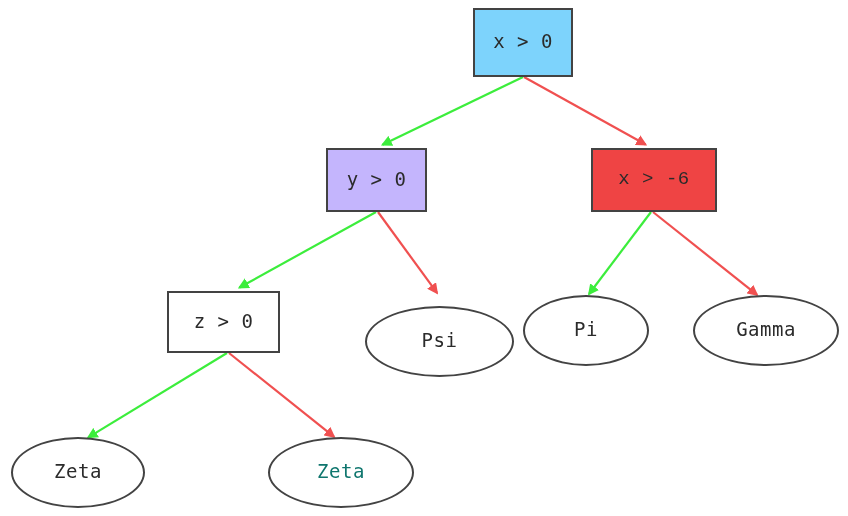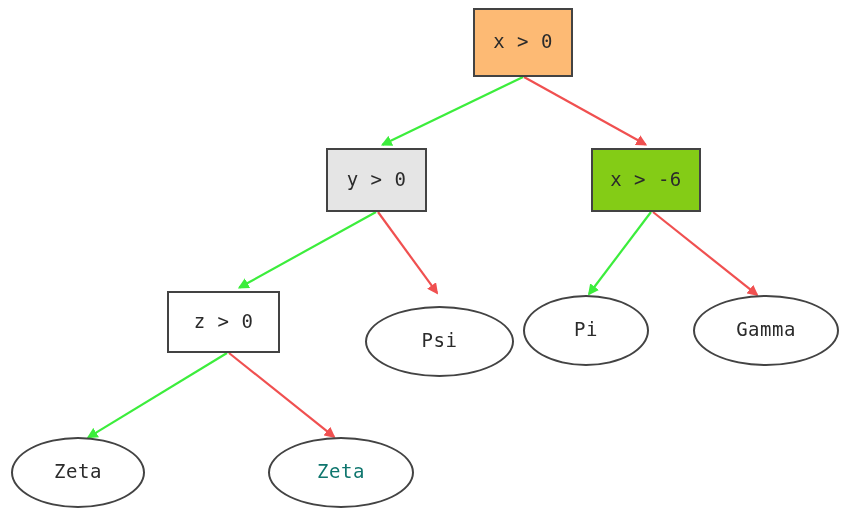--- a/index.html
+++ b/index.html
@@ -73,23 +73,23 @@
         <line x1="376" y1="212" x2="239.37517021208873" y2="287.5796930741637" stroke="#3ced3c" stroke-width="2.2" marker-end="url(#arrow-true)"></line>
         <line x1="378" y1="212" x2="437.0534928444439" y2="292.9604337383505" stroke="#f05050" stroke-width="2.2" marker-end="url(#arrow-false)"></line>
         <line x1="651" y1="212" x2="589.014821546042" y2="294.01115918523675" stroke="#3ced3c" stroke-width="2.2" marker-end="url(#arrow-true)"></line>
         <line x1="653" y1="212" x2="757.08859927726" y2="294.88536609115147" stroke="#f05050" stroke-width="2.2" marker-end="url(#arrow-false)"></line>
         <line x1="227" y1="353" x2="88.27156949448063" y2="437.4012129648964" stroke="#3ced3c" stroke-width="2.2" marker-end="url(#arrow-true)"></line>
         <line x1="229" y1="353" x2="334.0921606703677" y2="436.88089888368796" stroke="#f05050" stroke-width="2.2" marker-end="url(#arrow-false)"></line>
       </g>
   </svg>
 
   <div id="nodes-group">
-      <div class="node decision" style="left: 473px; top: 8px; width: 100px; height: 69px; border-color: rgb(67, 67, 67); background: #fdba74; color: rgb(43, 43, 43);"><span class="node-label">x &gt; 0</span></div>
-      <div class="node decision" style="left: 326px; top: 148px; width: 101px; height: 64px; border-color: rgb(67, 67, 67); background: #e5e5e5; color: rgb(43, 43, 43);"><span class="node-label">y &gt; 0</span></div>
-      <div class="node decision" style="left: 591px; top: 148px; width: 110px; height: 64px; border-color: rgb(67, 67, 67); background: #84cc16; color: rgb(43, 43, 43);"><span class="node-label">x &gt; -6</span></div>
+      <div class="node decision" style="left: 473px; top: 8px; width: 100px; height: 69px; border-color: rgb(67, 67, 67); background: #7dd3fc; color: rgb(43, 43, 43);"><span class="node-label">x &gt; 0</span></div>
+      <div class="node decision" style="left: 326px; top: 148px; width: 101px; height: 64px; border-color: rgb(67, 67, 67); background: #c4b5fd; color: rgb(43, 43, 43);"><span class="node-label">y &gt; 0</span></div>
+      <div class="node decision" style="left: 591px; top: 148px; width: 126px; height: 64px; border-color: rgb(67, 67, 67); background: #ef4444; color: rgb(43, 43, 43); font-family: Liberation Mono, monospace;"><span class="node-label">x &gt; -6</span></div>
       <div class="node decision" style="left: 167px; top: 291px; width: 113px; height: 62px; border-color: rgb(67, 67, 67); background: rgb(255, 255, 255); color: rgb(43, 43, 43);"><span class="node-label">z &gt; 0</span></div>
       <div class="node leaf" style="left: 365px; top: 306px; width: 149px; height: 71px; border-color: rgb(67, 67, 67); background: rgb(255, 255, 255); color: rgb(43, 43, 43);"><span class="node-label">Psi</span></div>
       <div class="node leaf" style="left: 523px; top: 295px; width: 126px; height: 71px; border-color: rgb(67, 67, 67); background: rgb(255, 255, 255); color: rgb(43, 43, 43); justify-content: center;"><span class="node-label">Pi</span></div>
       <div class="node leaf" style="left: 693px; top: 295px; width: 146px; height: 71px; border-color: rgb(67, 67, 67); background: rgb(255, 255, 255); color: rgb(43, 43, 43);"><span class="node-label">Gamma</span></div>
       <div class="node leaf" style="left: 11px; top: 437px; width: 134px; height: 71px; border-color: rgb(67, 67, 67); background: rgb(255, 255, 255); color: rgb(43, 43, 43);"><span class="node-label">Zeta</span></div>
       <div class="node leaf" style="left: 268px; top: 437px; width: 146px; height: 71px; border-color: rgb(67, 67, 67); background: rgb(255, 255, 255); color: #0f766e;"><span class="node-label">Zeta</span></div>
     </div>
 
 </div>
 

